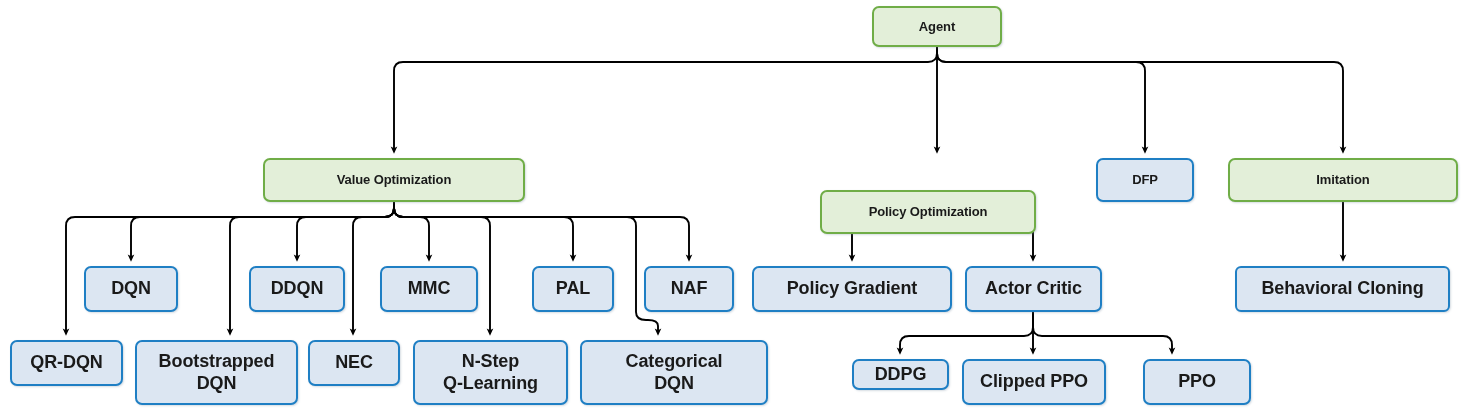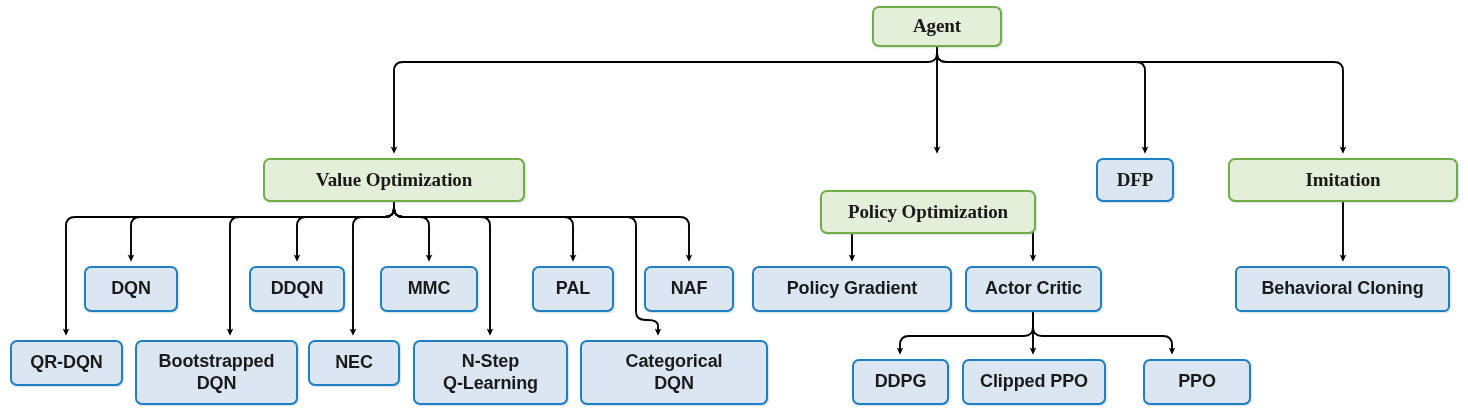--- a/index.html
+++ b/index.html
@@ -45,21 +45,21 @@
     padding: 0 6px;
   }
   .node.green {
     background: #e3efd9;
     border: 2.2px solid #70ad47;
   }
   .node.blue {
     background: #dce6f2;
     border: 2.6px solid #1f7fc4;
   }
-  .node.fs19 { font-size: 19px; font-family: Liberation Serif, serif; }
+  .node.fs19 { font-size: 13px; }
   .node.fs18 { font-size: 18px; }
 </style>
 </head>
 <body>
 
 <div id="canvas">
   <svg id="edges" viewBox="0 0 1468 411">
       <defs>
         <marker id="arrow" markerWidth="9" markerHeight="9" refX="4.2" refY="4.2" orient="auto" markerUnits="userSpaceOnUse">
           <path d="M0.6,0.9 L8,4.2 L0.6,7.5 L2.4,4.2 Z" fill="#000000"></path>
@@ -89,21 +89,21 @@
   <div id="nodes">
       <div class="node green fs19" style="left: 872px; top: 6px; width: 130px; height: 41px;">
         <span class="lbl">Agent</span>
       </div>
       <div class="node green fs19" style="left: 263px; top: 158px; width: 262px; height: 44px; text-align: center;">
         <span class="lbl">Value Optimization</span>
       </div>
       <div class="node green fs19" style="left: 820px; top: 158px; width: 216px; height: 44px; margin-top: 32px;">
         <span class="lbl">Policy Optimization</span>
       </div>
-      <div class="node blue fs19" style="left: 1096px; top: 158px; width: 78px; height: 44px;">
+      <div class="node blue fs19" style="left: 1096px; top: 158px; width: 98px; height: 44px;">
         <span class="lbl">DFP</span>
       </div>
       <div class="node green fs19" style="left: 1228px; top: 158px; width: 230px; height: 44px;">
         <span class="lbl">Imitation</span>
       </div>
       <div class="node blue fs18" style="left: 84px; top: 266px; width: 94px; height: 46px;">
         <span class="lbl">DQN</span>
       </div>
       <div class="node blue fs18" style="left: 249px; top: 266px; width: 96px; height: 46px;">
         <span class="lbl">DDQN</span>
@@ -137,21 +137,21 @@
         <span class="lbl">NEC</span>
       </div>
       <div class="node blue fs18" style="left: 413px; top: 340px; width: 155px; height: 65px;">
         <span class="lbl">N-Step
 Q-Learning</span>
       </div>
       <div class="node blue fs18" style="left: 580px; top: 340px; width: 188px; height: 65px;">
         <span class="lbl">Categorical
 DQN</span>
       </div>
-      <div class="node blue fs18" style="left: 852px; top: 359px; width: 97px; height: 46px;">
+      <div class="node blue fs18" style="left: 852px; top: 359px; width: 97px; height: 31px;">
         <span class="lbl">DDPG</span>
       </div>
       <div class="node blue fs18" style="left: 962px; top: 359px; width: 144px; height: 46px;">
         <span class="lbl">Clipped PPO</span>
       </div>
       <div class="node blue fs18" style="left: 1118px; top: 359px; width: 108px; height: 46px; margin-left: 25px;">
         <span class="lbl">PPO</span>
       </div>
     </div>
 </div>

